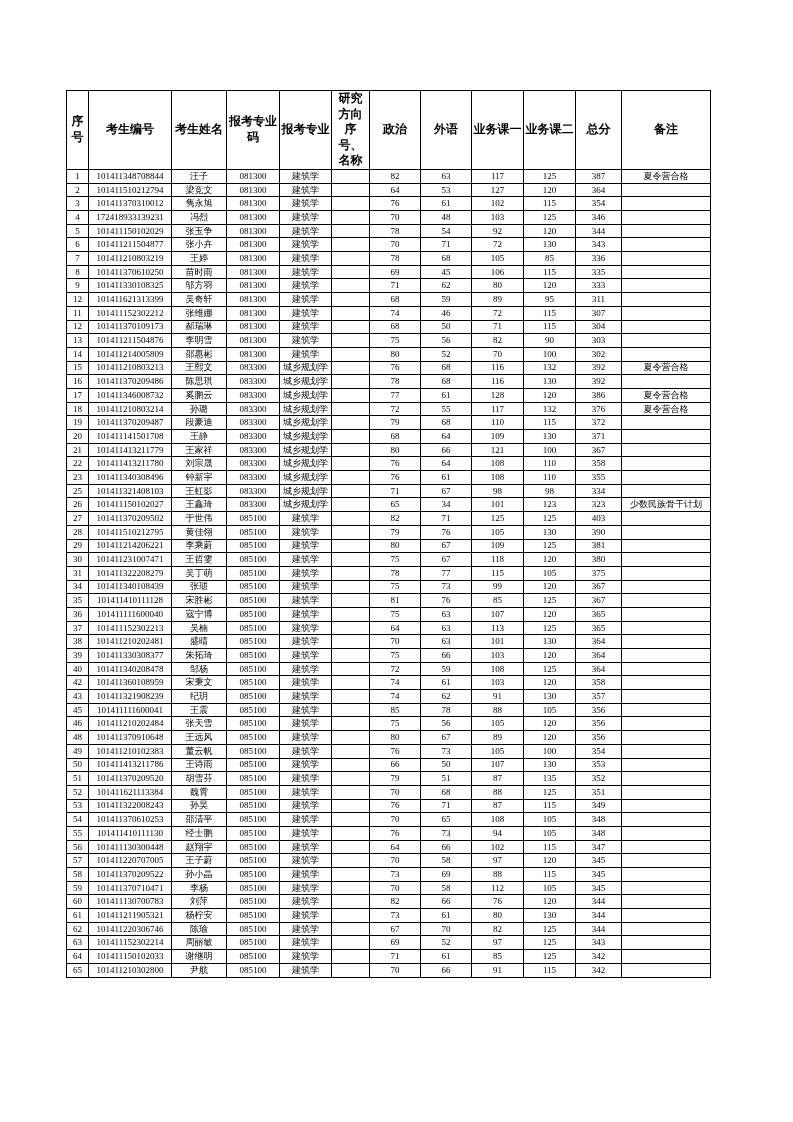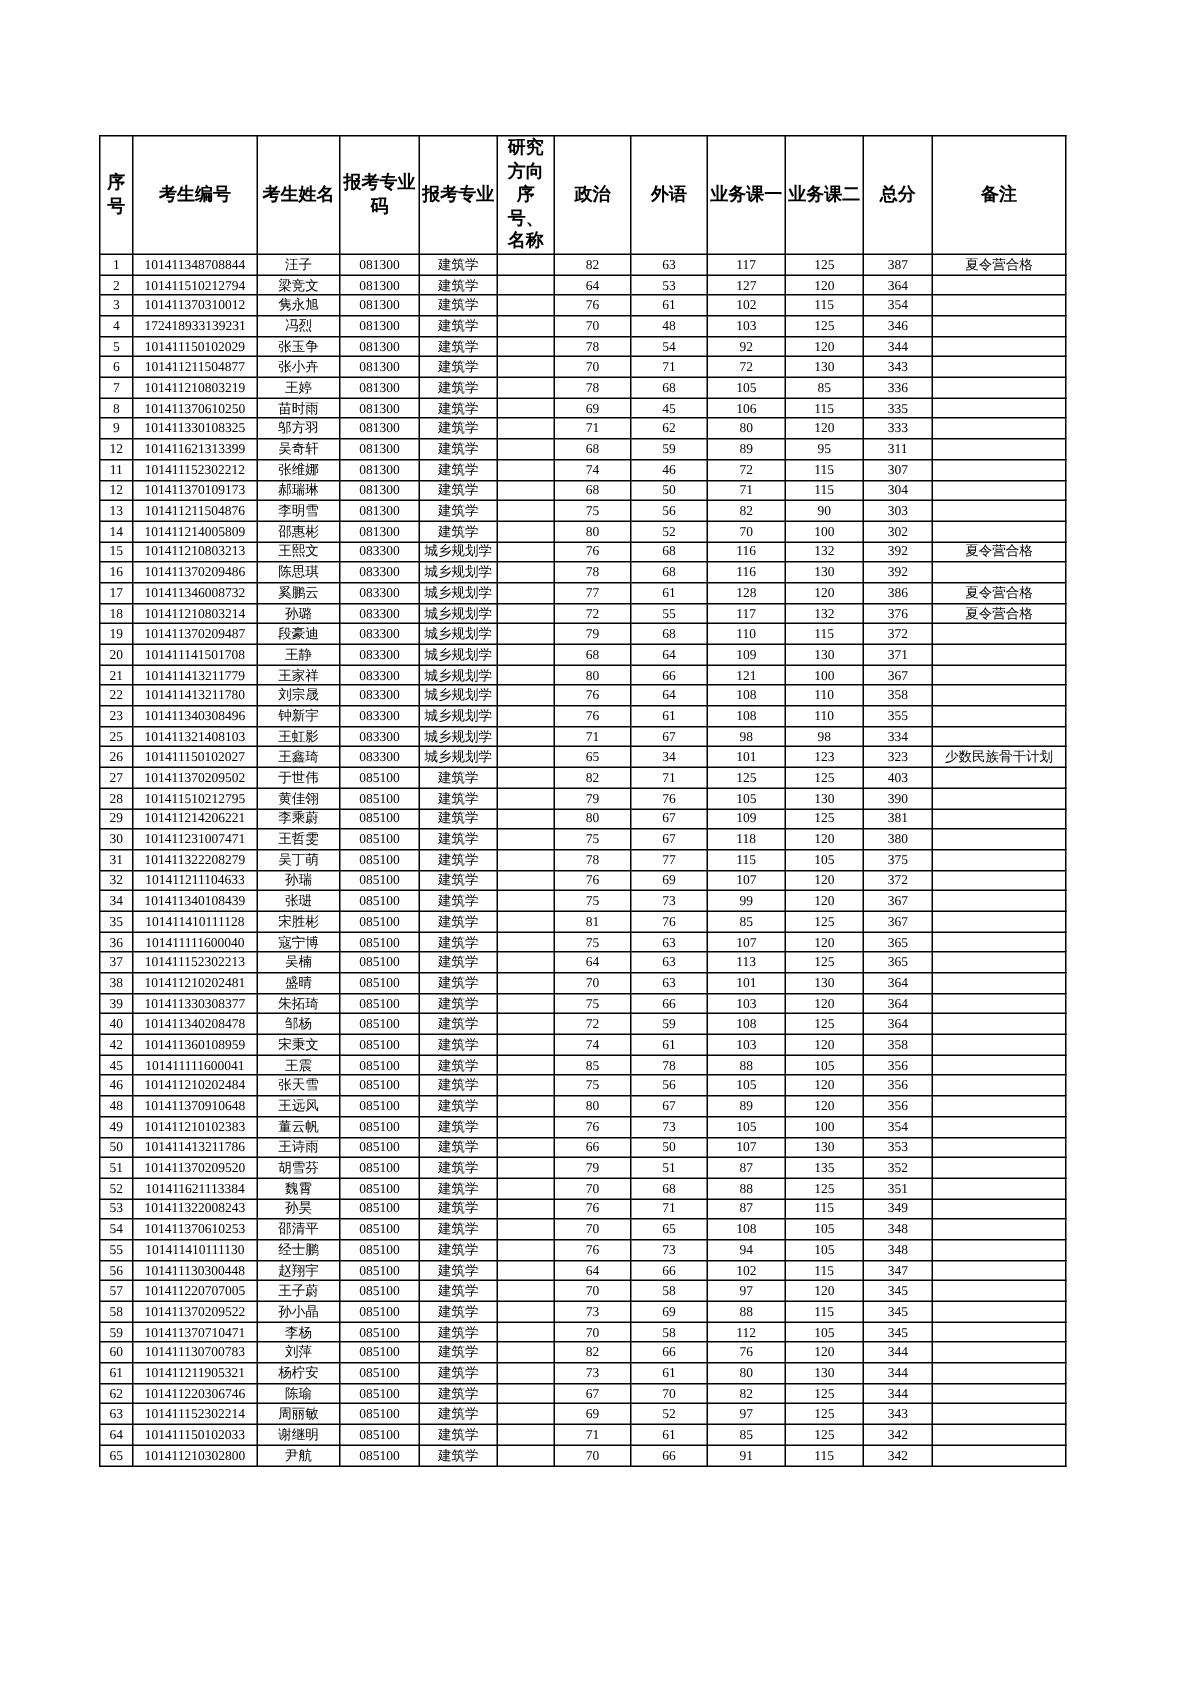--- a/index.html
+++ b/index.html
@@ -499,34 +499,20 @@
           <td class="cell-major">建筑学</td>
           <td class="cell-research_direction"></td>
           <td class="cell-politics">78</td>
           <td class="cell-foreign_language">77</td>
           <td class="cell-course_one">115</td>
           <td class="cell-course_two">105</td>
           <td class="cell-total">375</td>
           <td class="cell-remark"></td>
         </tr>
         <tr>
-          <td class="cell-no">32</td>
-          <td class="cell-candidate_id">101411211104633</td>
-          <td class="cell-candidate_name">孙瑞</td>
-          <td class="cell-major_code">085100</td>
-          <td class="cell-major">建筑学</td>
-          <td class="cell-research_direction"></td>
-          <td class="cell-politics">76</td>
-          <td class="cell-foreign_language">69</td>
-          <td class="cell-course_one">107</td>
-          <td class="cell-course_two">120</td>
-          <td class="cell-total">372</td>
-          <td class="cell-remark"></td>
-        </tr>
-        <tr>
           <td class="cell-no">34</td>
           <td class="cell-candidate_id">101411340108439</td>
           <td class="cell-candidate_name">张琎</td>
           <td class="cell-major_code">085100</td>
           <td class="cell-major">建筑学</td>
           <td class="cell-research_direction"></td>
           <td class="cell-politics">75</td>
           <td class="cell-foreign_language">73</td>
           <td class="cell-course_one">99</td>
           <td class="cell-course_two">120</td>
@@ -625,20 +611,34 @@
           <td class="cell-major">建筑学</td>
           <td class="cell-research_direction"></td>
           <td class="cell-politics">74</td>
           <td class="cell-foreign_language">61</td>
           <td class="cell-course_one">103</td>
           <td class="cell-course_two">120</td>
           <td class="cell-total">358</td>
           <td class="cell-remark"></td>
         </tr>
         <tr>
+          <td class="cell-no">43</td>
+          <td class="cell-candidate_id">101411321908239</td>
+          <td class="cell-candidate_name">纪玥</td>
+          <td class="cell-major_code">085100</td>
+          <td class="cell-major">建筑学</td>
+          <td class="cell-research_direction"></td>
+          <td class="cell-politics">74</td>
+          <td class="cell-foreign_language">62</td>
+          <td class="cell-course_one">91</td>
+          <td class="cell-course_two">130</td>
+          <td class="cell-total">357</td>
+          <td class="cell-remark"></td>
+        </tr>
+        <tr>
           <td class="cell-no">45</td>
           <td class="cell-candidate_id">101411111600041</td>
           <td class="cell-candidate_name">王震</td>
           <td class="cell-major_code">085100</td>
           <td class="cell-major">建筑学</td>
           <td class="cell-research_direction"></td>
           <td class="cell-politics">85</td>
           <td class="cell-foreign_language">78</td>
           <td class="cell-course_one">88</td>
           <td class="cell-course_two">105</td>

